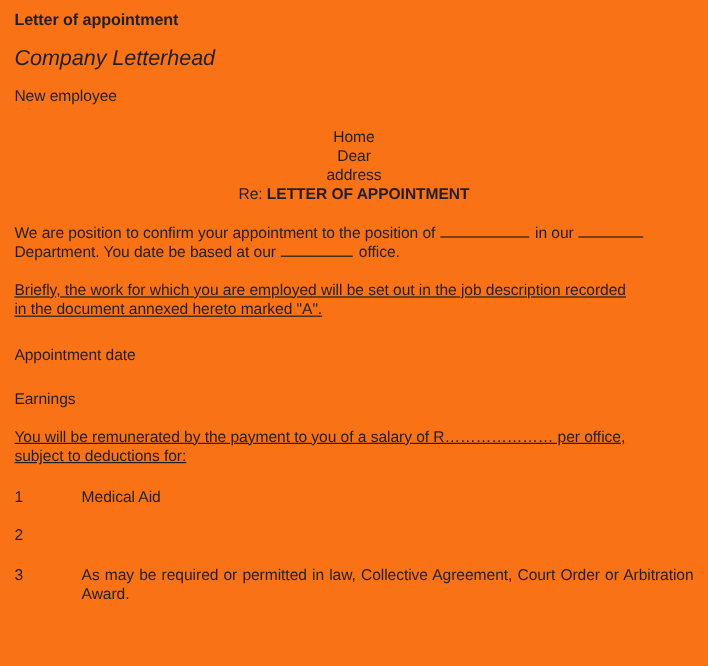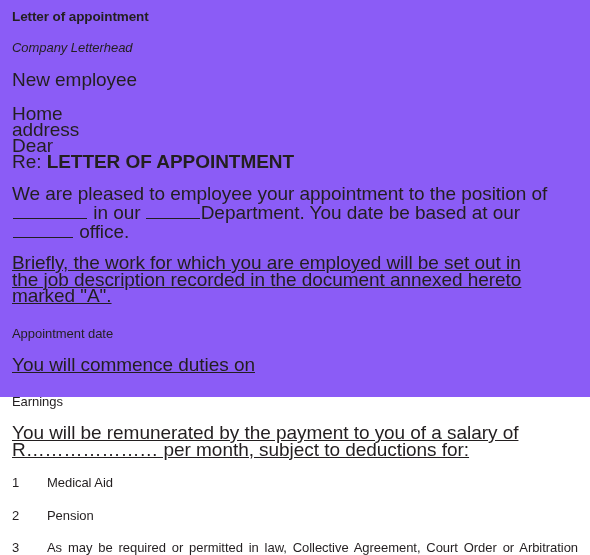--- a/index.html
+++ b/index.html
@@ -13,58 +13,59 @@
     height: 555px;
     overflow: hidden;
     font-family: "Liberation Sans", sans-serif;
     color: #231f20;
     -webkit-font-smoothing: antialiased;
   }
 
   .page {
     position: relative;
     width: 590px;
-    height: 397px;
+    height: 555px;
     box-sizing: border-box;
     padding: 0 12px;
-    background: #8b5cf6;
+    background: #f97316;
   }
 
   .doc-title {
     font-size: 13.5px;
     font-weight: bold;
     line-height: 16px;
     margin: 0;
     padding-top: 9px;
     letter-spacing: -0.1px;
   }
 
   .letterhead {
-    font-size: 13px;
+    font-size: 18px;
     font-style: italic;
     font-weight: normal;
     line-height: 16px;
     margin: 0;
     padding-top: 15px;
     letter-spacing: -0.05px;
   }
 
   .para {
-    font-size: 19px;
+    font-size: 13px;
     line-height: 16.5px;
     margin: 0;
     letter-spacing: -0.05px;
   }
 
   .gap-lg { padding-top: 16px; }
   .gap-md { padding-top: 15px; text-decoration: underline; }
 
   
   .addr-block {
     padding-top: 17px;
+    text-align: center;
   }
   .addr-block .para { line-height: 16px; }
 
   .bold { font-weight: bold; }
 
   .blank {
     display: inline-block;
     border-bottom: 1.3px solid #231f20;
     vertical-align: baseline;
     height: 0.82em;
@@ -101,63 +102,62 @@
     font-size: 13px;
     line-height: 16.5px;
     letter-spacing: -0.05px;
   }
   .list-text {
     flex: 1 1 auto;
     font-size: 13px;
     line-height: 16.5px;
     letter-spacing: -0.05px;
     max-width: 531px;
+    margin-left: 21px;
   }
   .justified {
     text-align: justify;
     text-justify: inter-word;
   }
 </style>
 </head>
 <body>
 
 <div class="page">
 
   <h1 class="doc-title">Letter of appointment</h1>
 
   <p class="letterhead">Company Letterhead</p>
 
   <p class="para gap-lg">New employee</p>
 
 
   <div class="addr-block">
     <p class="para">Home</p>
+    <p class="para">Dear</p>
     <p class="para">address</p>
-    <p class="para">Dear</p>
     <p class="para"><span>Re: </span><span class="bold">LETTER OF APPOINTMENT</span></p>
   </div>
 
-  <p class="para gap-lg body-col"><span>We are pleased to employee your appointment to the position of </span><span class="blank blank-1"></span><span> in our </span><span class="blank blank-2"></span><span>Department. You date be based at our </span><span class="blank blank-3"></span><span> office.</span></p>
+  <p class="para gap-lg body-col"><span>We are position to confirm your appointment to the position of </span><span class="blank blank-1"></span><span> in our </span><span class="blank blank-2"></span><span>Department. You date be based at our </span><span class="blank blank-3"></span><span> office.</span></p>
 
   <p class="para gap-md body-col-narrow">Briefly, the work for which you are employed will be set out in the job description recorded in the document annexed hereto marked "A".</p>
 
   <h2 class="section-head">Appointment date</h2>
-  <p class="para gap-md">You will commence duties on</p>
 
   <h2 class="section-head">Earnings</h2>
-  <p class="para gap-md body-col-salary">You will be remunerated by the payment to you of a salary of R………………… per month, subject to deductions for:</p>
+  <p class="para gap-md body-col-salary">You will be remunerated by the payment to you of a salary of R………………… per office, subject to deductions for:</p>
 
   <div class="list">
     <div class="list-item">
       <span class="list-num">1</span>
       <span class="list-text">Medical Aid</span>
     </div>
     <div class="list-item">
       <span class="list-num">2</span>
-      <span class="list-text">Pension</span>
     </div>
     <div class="list-item">
       <span class="list-num">3</span>
       <span class="list-text justified">As may be required or permitted in law, Collective Agreement, Court Order or Arbitration Award.</span>
     </div>
   </div>
 
 </div>
 
 </body></html>

